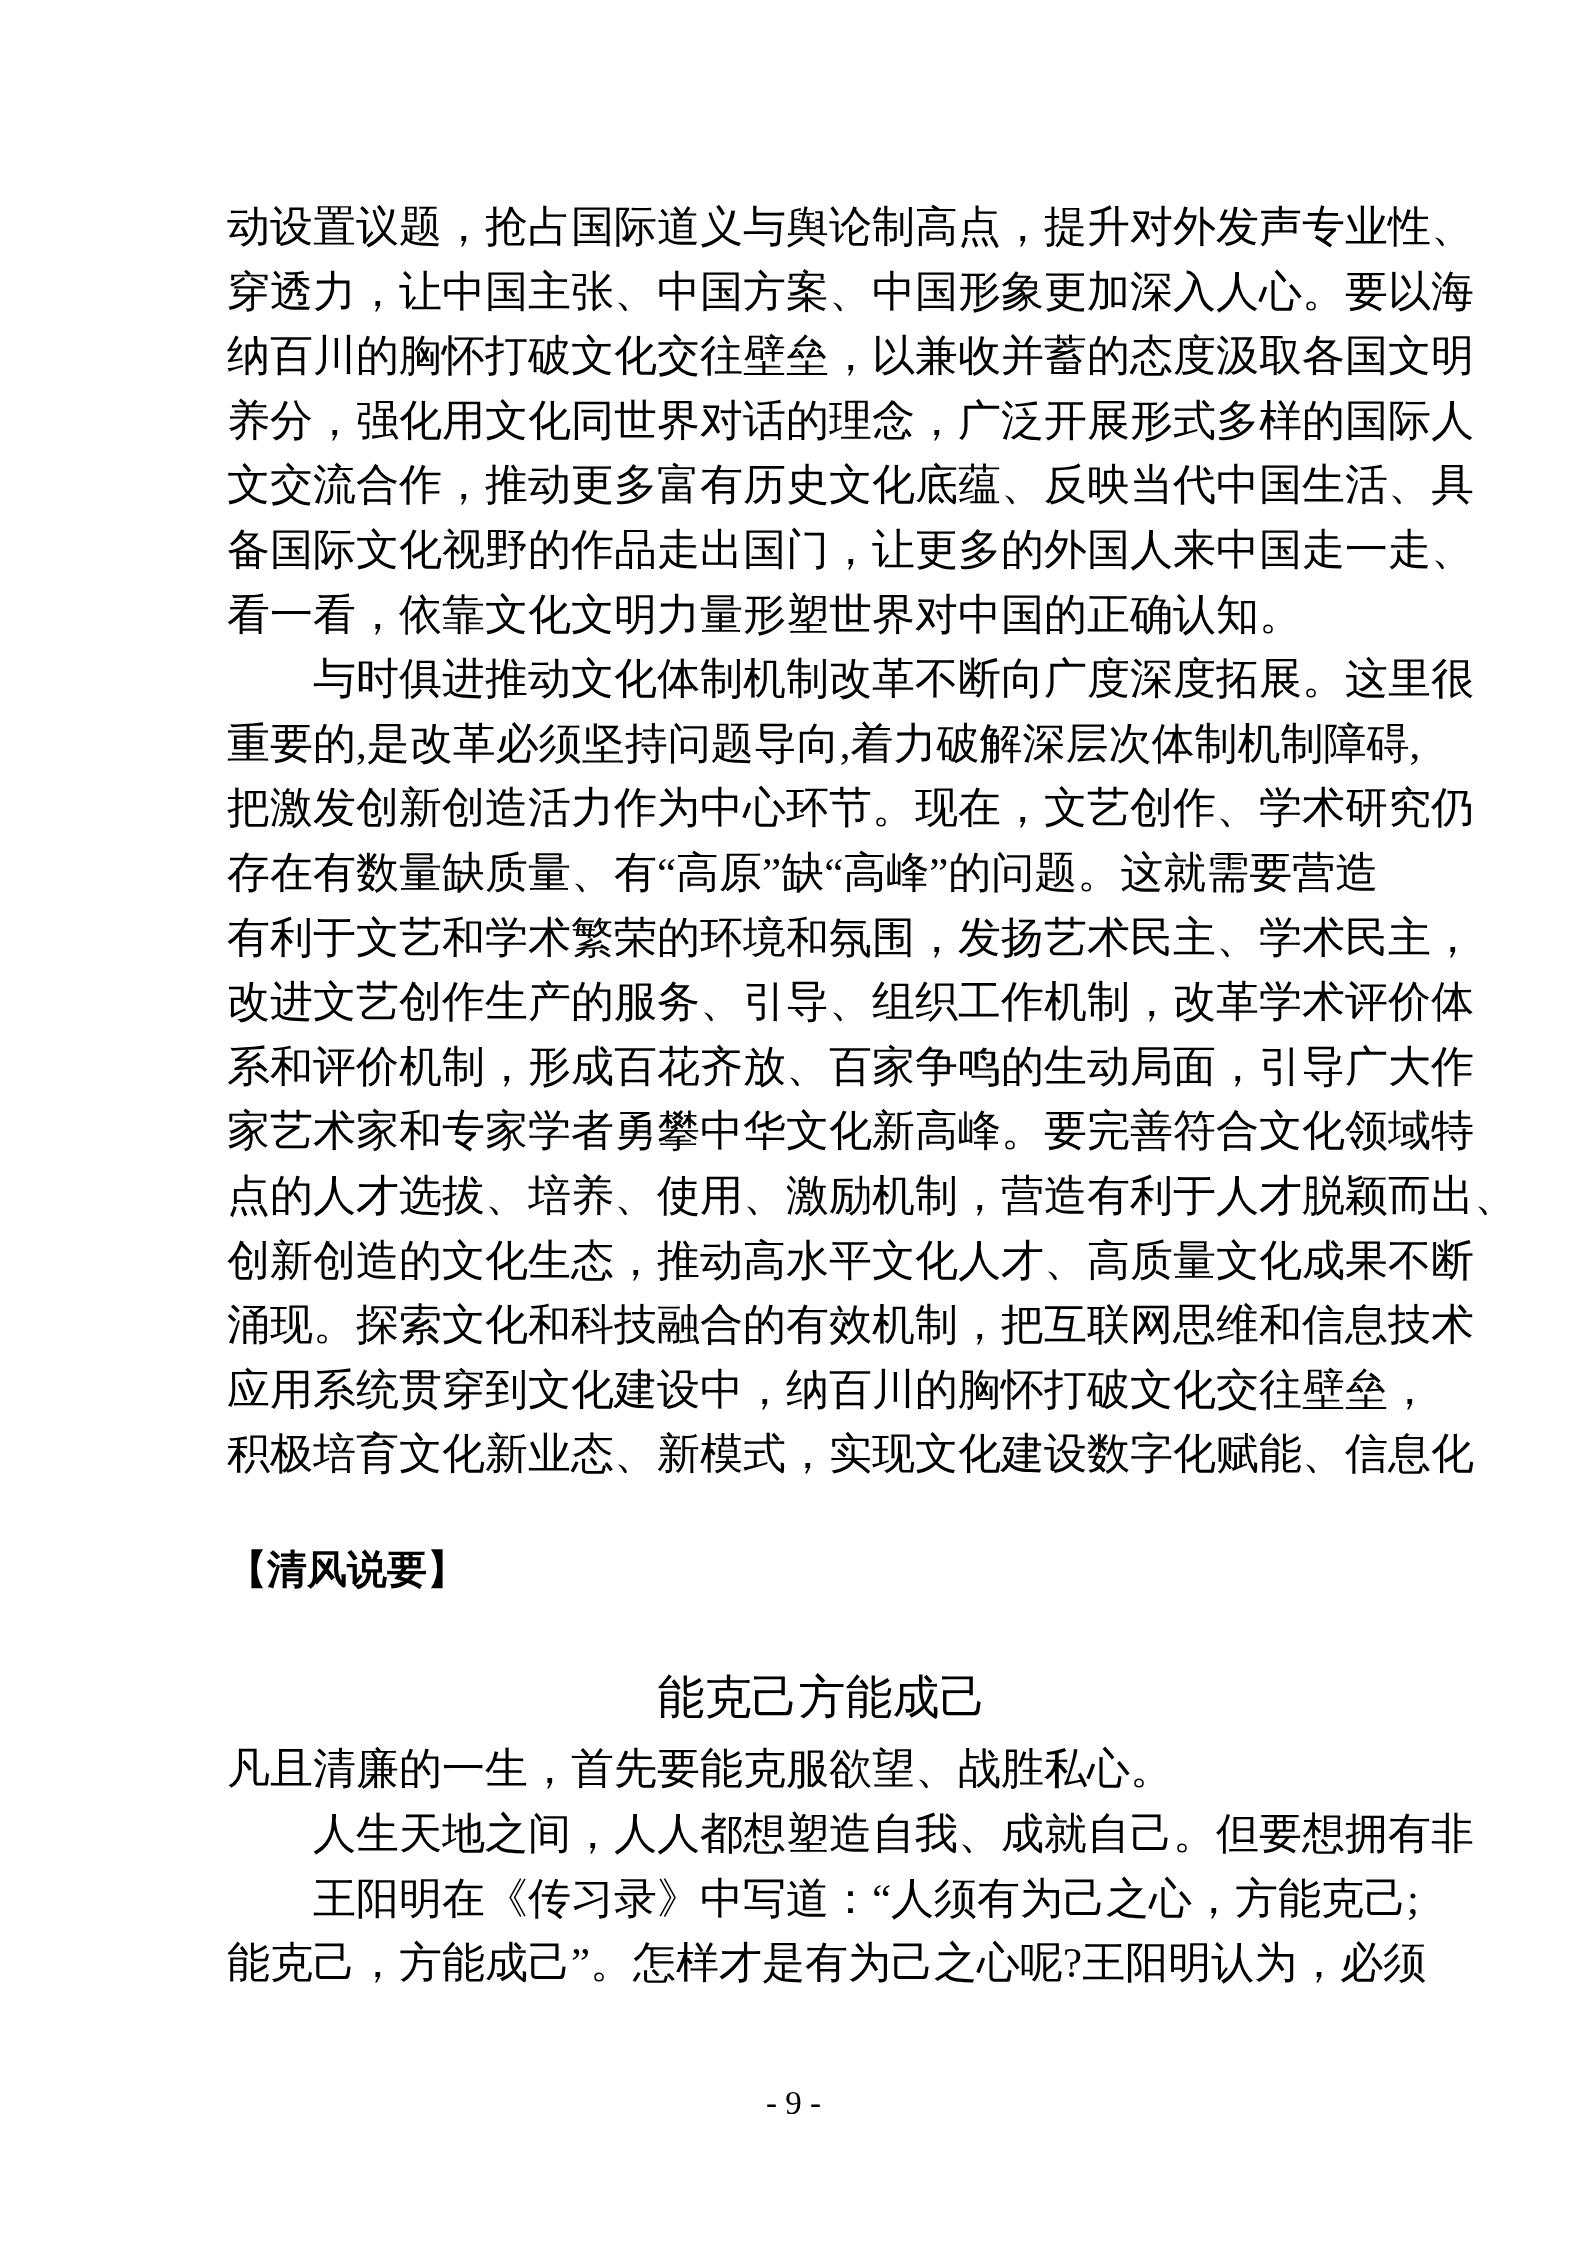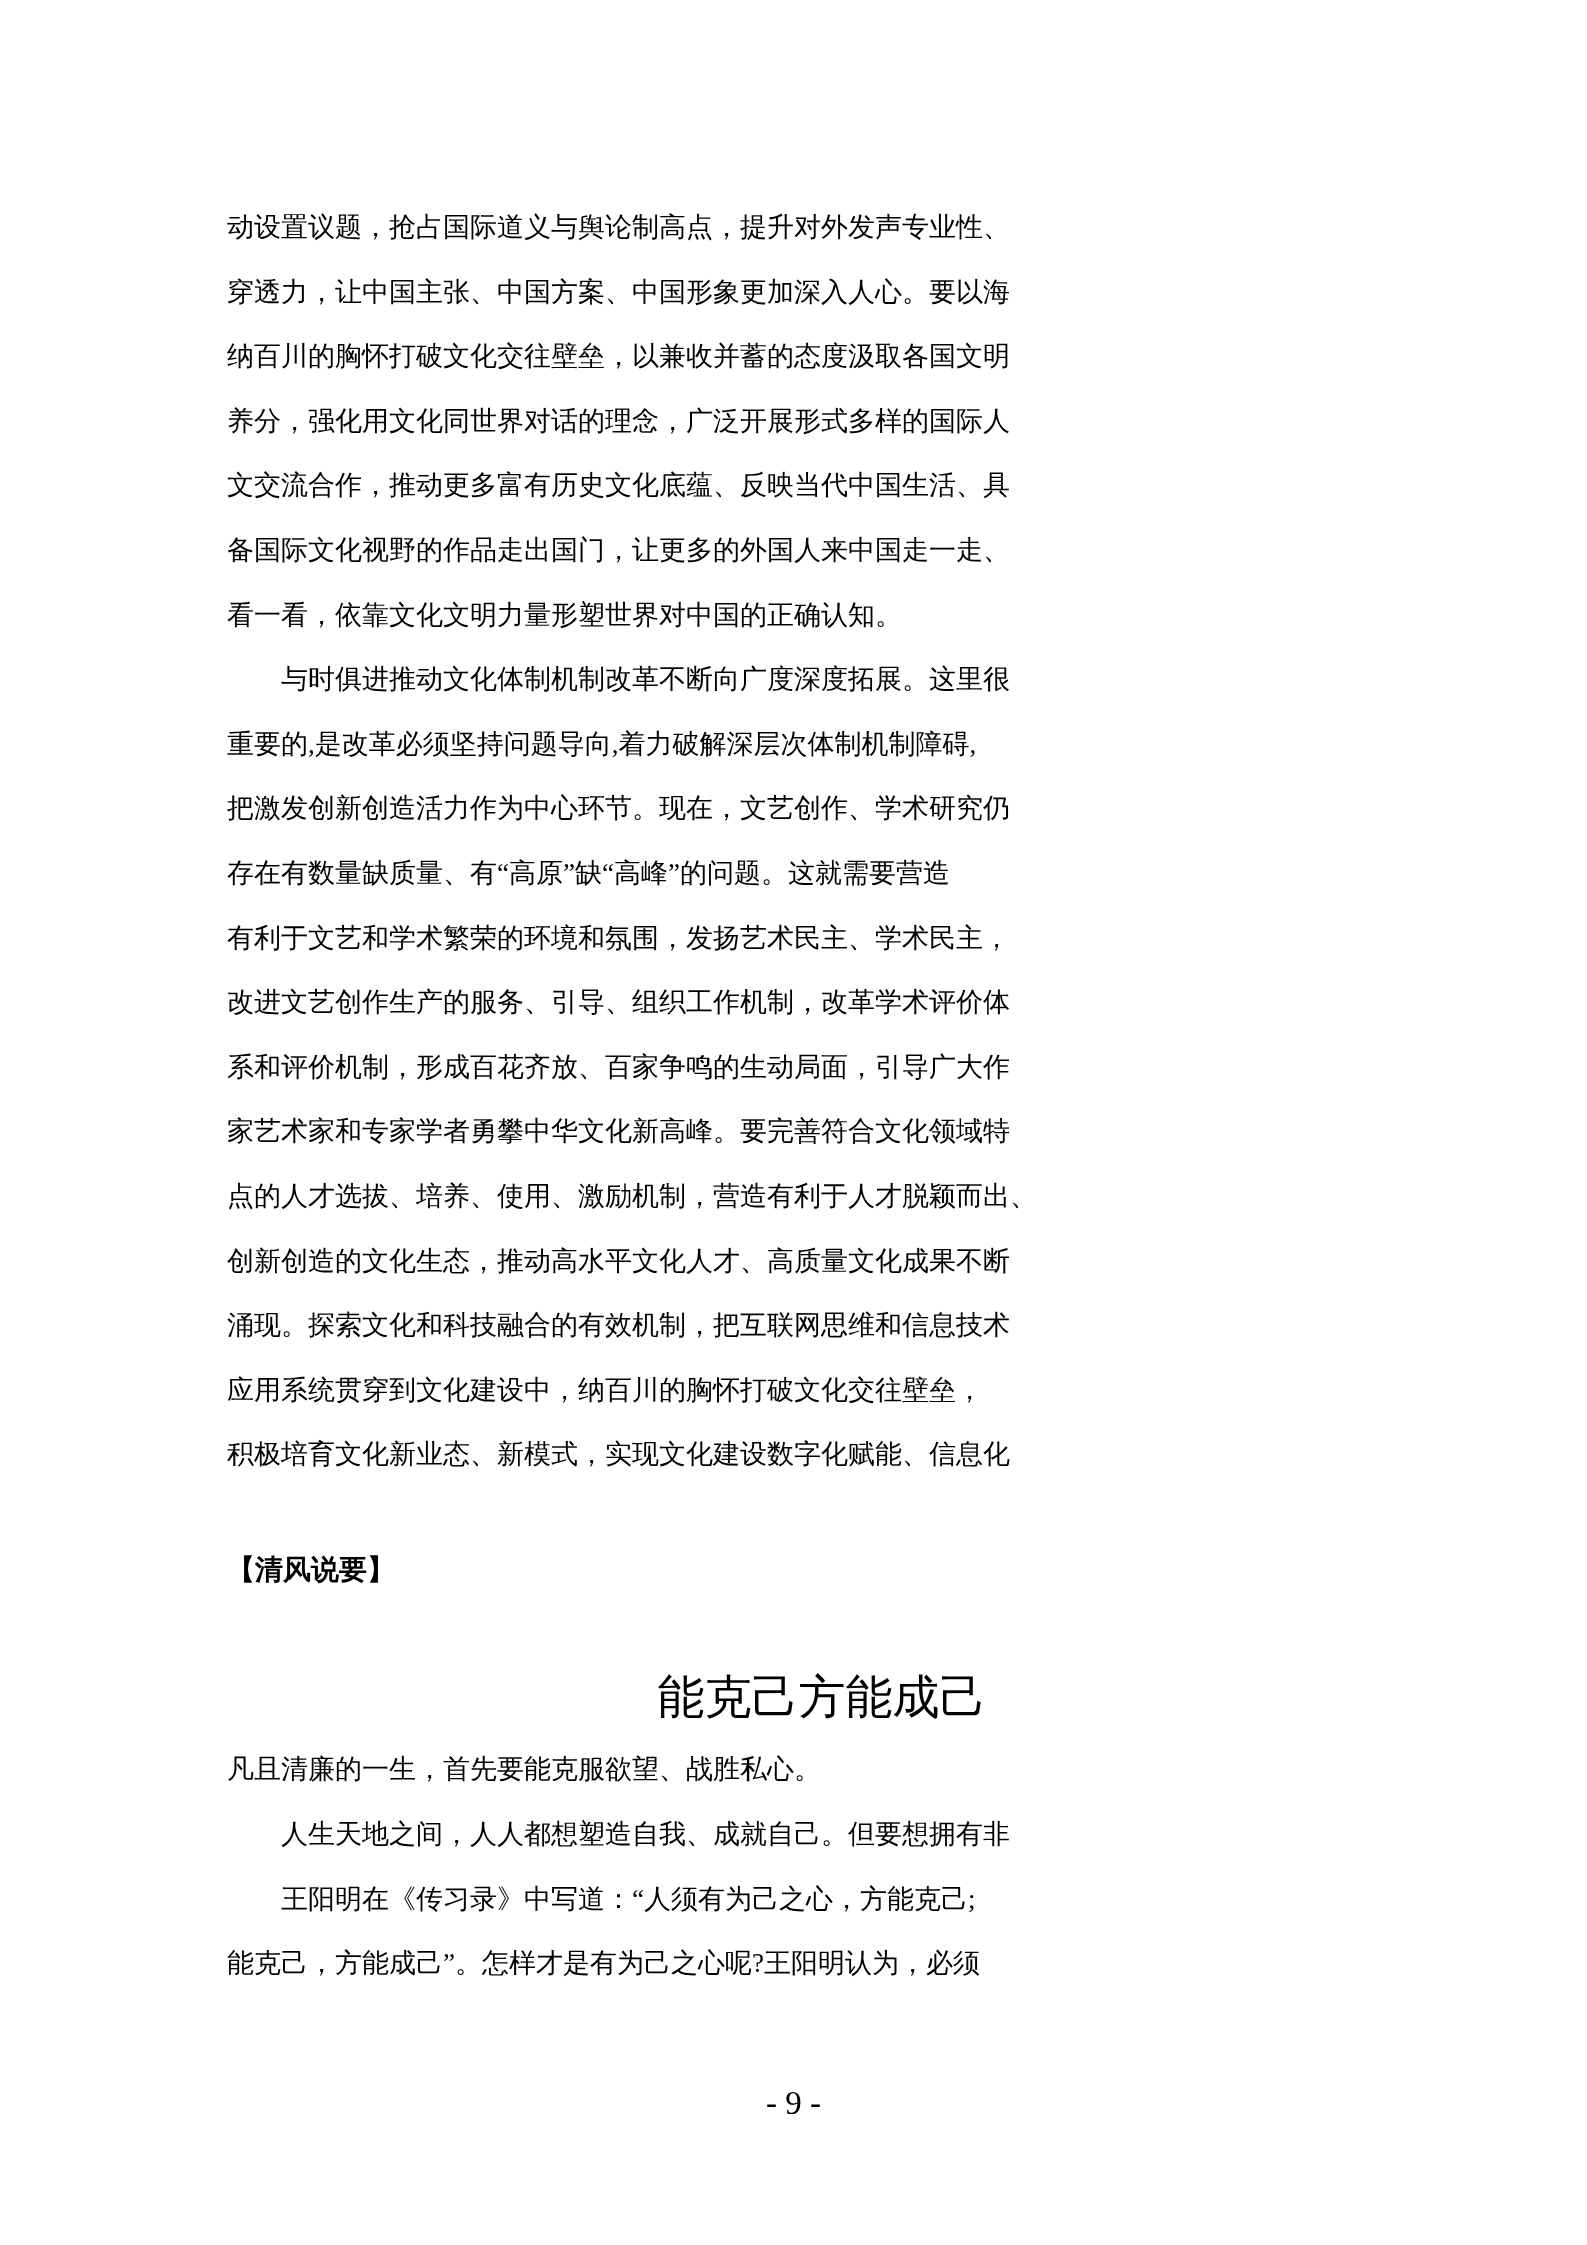--- a/index.html
+++ b/index.html
@@ -18,29 +18,29 @@
     overflow: hidden;
   }
   .text-column {
     position: absolute;
     left: 227px;
     top: 195px;
     width: 1190px;
   }
   .paragraph { margin: 0; padding: 0; }
   .text-line {
-    font-size: 27px;
+    font-size: 43px;
     height: 64.6px;
     line-height: 64.6px;
     white-space: nowrap;
     letter-spacing: 0px;
   }
   .section-header {
     margin-top: 51px;
-    font-size: 28px;
+    font-size: 40px;
     height: 64.6px;
     line-height: 64.6px;
     font-weight: bold;
     white-space: nowrap;
   }
   .article-title {
     margin-top: 60px;
     font-size: 47px;
     height: 70px;
     line-height: 70px;

